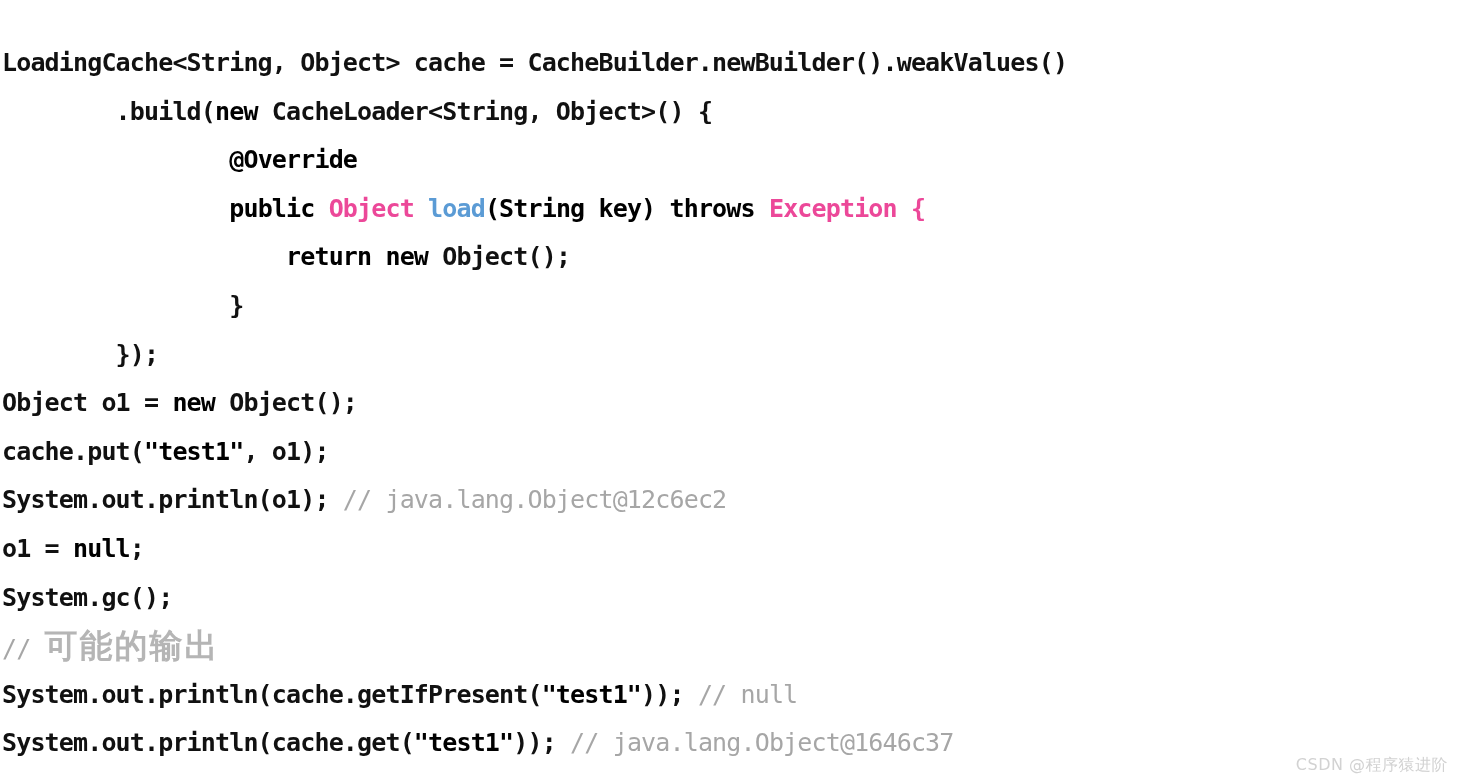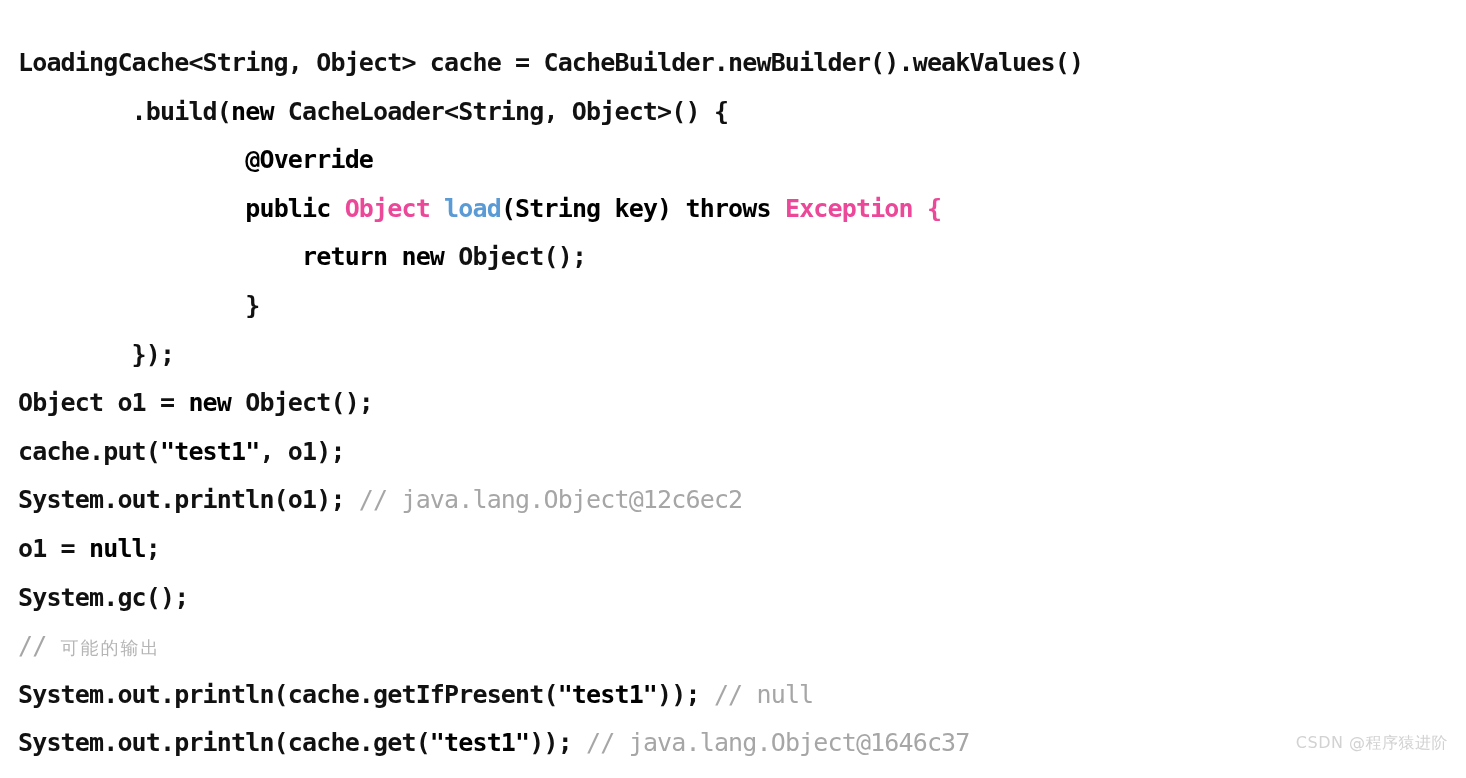--- a/index.html
+++ b/index.html
@@ -10,46 +10,46 @@
   #page {
     position: relative;
     width: 1466px;
     height: 778px;
     background: #ffffff;
     overflow: hidden;
     font-family: "DejaVu Sans Mono", "Liberation Mono", monospace;
   }
   #code {
     position: absolute;
-    left: 18px;
+    left: 2px;
     top: 14px;
     width: 1440px;
     font-size: 25px;
     line-height: 48.6px;
     font-weight: bold;
     white-space: pre;
     letter-spacing: -0.85px;
     -webkit-font-smoothing: antialiased;
   }
   .line {
     white-space: pre;
     height: 48.6px;
   }
   
   .tok-plain   { color: #111111; }   
   .tok-type    { color: #ec4899; }   
   .tok-method  { color: #5b9bd5; margin-top: 39px; }   
   .tok-comment { color: #a6a6a6; font-weight: normal; }
-  .tok-comment-cn { color: #b5b5b5; font-weight: normal;
+  .tok-comment-cn { color: #b5b5b5; font-weight: bold;
                     font-family: "DejaVu Sans", "Liberation Sans", sans-serif;
-                    font-size: 18px; letter-spacing: 2px; }
+                    font-size: 33px; letter-spacing: 2px; }
   #watermark {
     position: absolute;
     right: 18px;
-    bottom: 24px;
+    bottom: 2px;
     font-family: "DejaVu Sans", "Liberation Sans", sans-serif;
     font-size: 16px;
     color: #d2d2d2;
     letter-spacing: 0.5px;
     white-space: pre;
   }
 </style>
 </head>
 <body>
 

